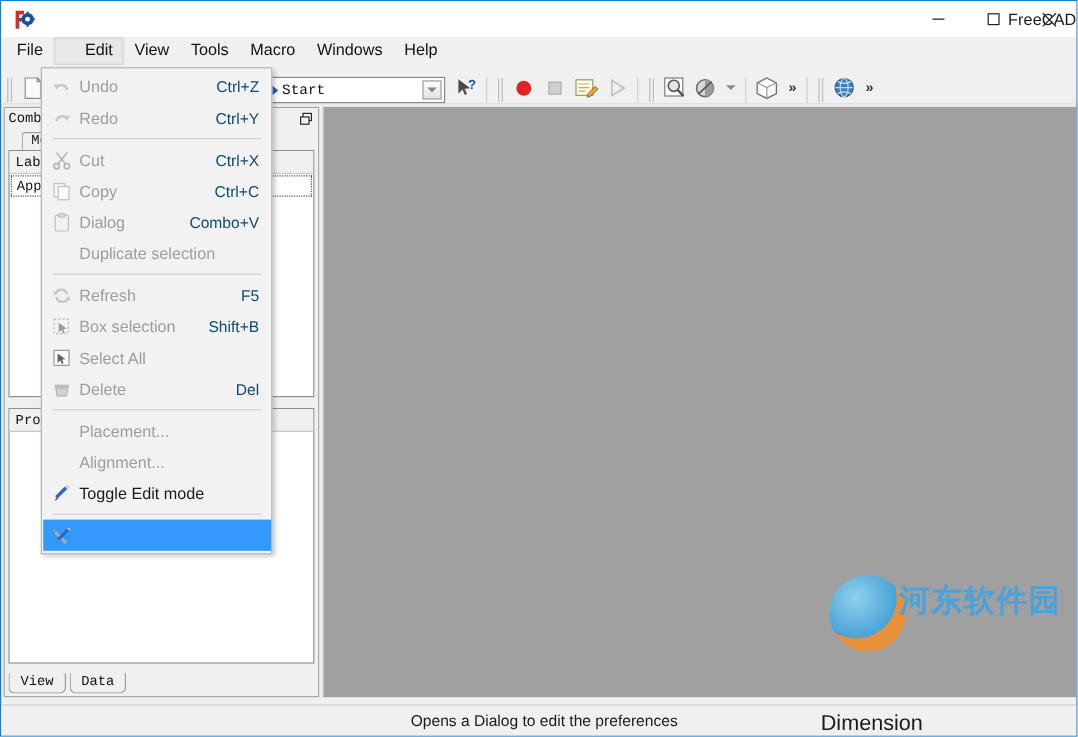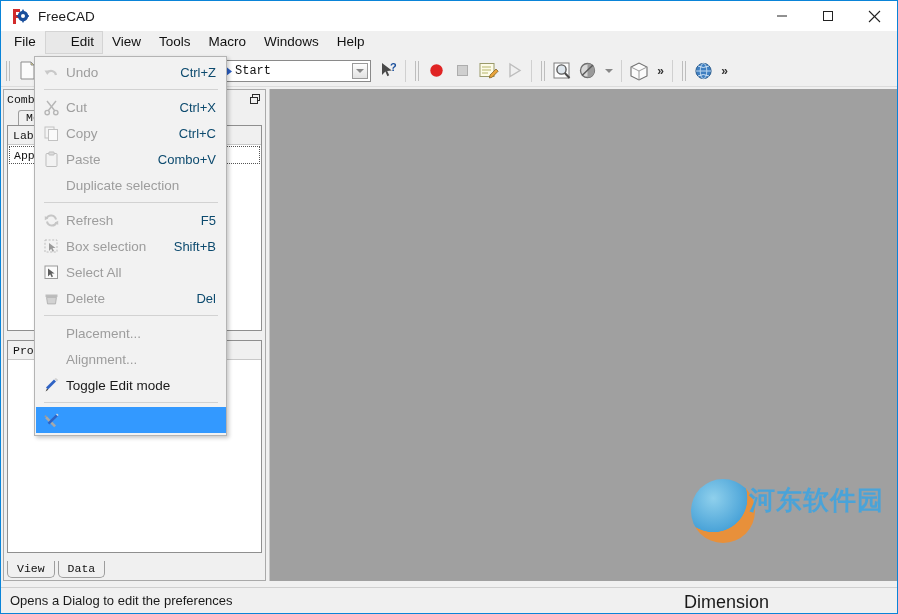--- a/index.html
+++ b/index.html
@@ -16,21 +16,21 @@
     border: 1px solid #0a84d8;
     background: #f0f0f0;
     overflow: hidden;
   }
 
   
   .titlebar {
     position: absolute; left: 0; top: 0;
     width: 896px; height: 30px;
     background: #ffffff;
-    display: flex; align-items: center;
+    display: flex; align-items: center; justify-content: space-between;
   }
   .titlebar .app-icon {
     width: 17px; height: 17px;
     margin-left: 11px; margin-right: 9px;
     position: relative;
   }
   .titlebar .title-text {
     font-size: 13.5px; color: #1a1a1a;
     letter-spacing: .1px;
   }
@@ -61,21 +61,21 @@
     background: #e8e8e8;
     border: 1px solid #d4d4d4;
     padding: 2px 8px 3px 25px;
   }
 
   
   .toolbar {
     position: absolute; left: 0; top: 54px;
     width: 896px; height: 32px;
     background: #f0f0f0;
-    display: flex; align-items: center;
+    display: flex; align-items: flex-end;
     border-bottom: 1px solid #dcdcdc;
   }
   .tb-grip {
     width: 8px; height: 22px;
     margin: 0 2px 0 3px;
     position: relative;
   }
   .tb-grip::before, .tb-grip::after {
     content: ""; position: absolute; top: 1px;
     width: 1px; height: 20px; background: #bdbdbd;
@@ -215,21 +215,21 @@
     background: #a0a0a0;
     border-left: 1px solid #c9c9c9;
   }
 
   
   .statusbar {
     position: absolute; left: 0; bottom: 0;
     width: 896px; height: 26px;
     background: #f0f0f0;
     border-top: 1px solid #cfcfcf;
-    display: flex; align-items: center;
+    display: flex; align-items: center; justify-content: center;
   }
   .status-text {
     margin-left: 9px; font-size: 13px; color: #1a1a1a;
   }
   .status-right {
     position: absolute; right: 128px; top: 4px;
     font-size: 18px; color: #1a1a1a;
   }
 
   
@@ -518,20 +518,30 @@
       <span class="dd-ico">
         <svg width="17" height="17" viewBox="0 0 17 17">
           <path d="M4 9 a5 5 0 0 1 9 2" fill="none" stroke="#c9c9c9" stroke-width="2.2"></path>
           <path d="M1.5 6.5 l5.5 0 l-2.7 4.4 z" fill="#c9c9c9"></path>
         </svg>
       </span>
       <span class="dd-label">Undo</span>
       <span class="dd-shortcut">Ctrl+Z</span>
     </div>
 
+    <div class="dd-item">
+      <span class="dd-ico">
+        <svg width="17" height="17" viewBox="0 0 17 17">
+          <path d="M13 9 a5 5 0 0 0 -9 2" fill="none" stroke="#c9c9c9" stroke-width="2.2"></path>
+          <path d="M15.5 6.5 l-5.5 0 l2.7 4.4 z" fill="#c9c9c9"></path>
+        </svg>
+      </span>
+      <span class="dd-label">Redo</span>
+      <span class="dd-shortcut">Ctrl+Y</span>
+    </div>
 
     <div class="dd-sep"></div>
 
     <div class="dd-item">
       <span class="dd-ico">
         <svg width="17" height="17" viewBox="0 0 17 17">
           <line x1="4" y1="2" x2="12" y2="12" stroke="#b6b6b6" stroke-width="1.4"></line>
           <line x1="13" y1="2" x2="5" y2="12" stroke="#b6b6b6" stroke-width="1.4"></line>
           <circle cx="4.2" cy="13.6" r="2.2" fill="none" stroke="#b6b6b6" stroke-width="1.4"></circle>
           <circle cx="12.8" cy="13.6" r="2.2" fill="none" stroke="#b6b6b6" stroke-width="1.4"></circle>
@@ -552,21 +562,21 @@
       <span class="dd-shortcut">Ctrl+C</span>
     </div>
 
     <div class="dd-item">
       <span class="dd-ico">
         <svg width="17" height="17" viewBox="0 0 17 17">
           <rect x="3" y="2.5" width="11" height="13" rx="1" fill="#f2f2f2" stroke="#bdbdbd"></rect>
           <rect x="5.8" y="1" width="5.4" height="3" rx=".8" fill="#dcdcdc" stroke="#bdbdbd"></rect>
         </svg>
       </span>
-      <span class="dd-label">Paste</span>
+      <span class="dd-label">Dialog</span>
       <span class="dd-shortcut">Combo+V</span>
     </div>
 
     <div class="dd-item">
       <span class="dd-ico"></span>
       <span class="dd-label">Duplicate selection</span>
       <span class="dd-shortcut"></span>
     </div>
 
     <div class="dd-sep"></div>

